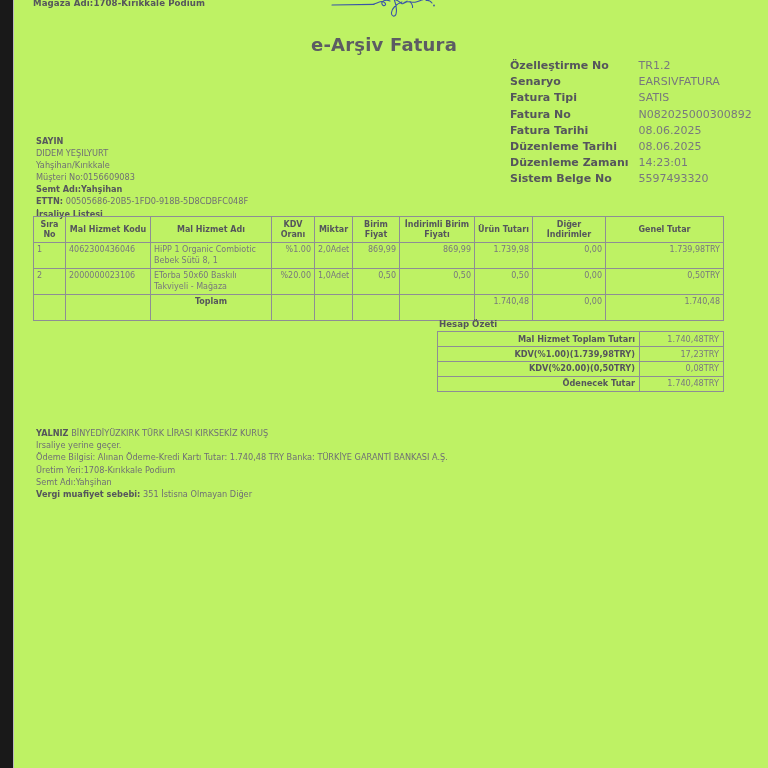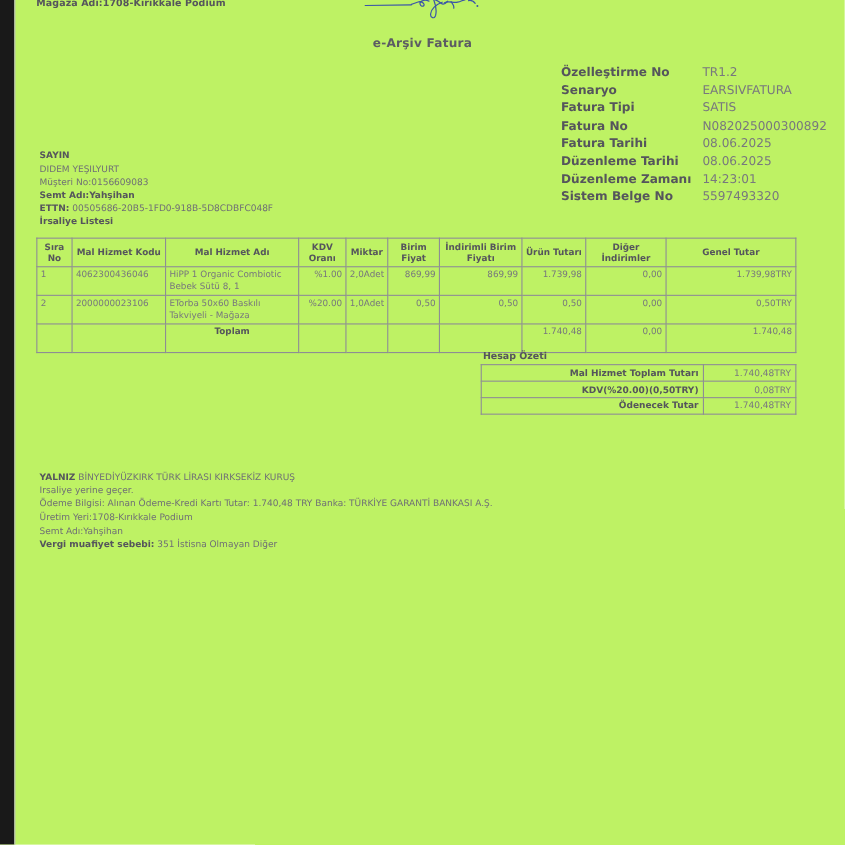--- a/index.html
+++ b/index.html
@@ -42,21 +42,21 @@
     font-weight: bold;
     font-size: 8.6px;
     color: #55555c;
     letter-spacing: .1px;
   }
   #signature { left: 330px; top: -9px; width: 130px; height: 30px; }
   #doc-title {
     left: 0; top: 33px; width: 768px;
     text-align: center;
     font-weight: bold;
-    font-size: 11px;
+    font-size: 18px;
     color: #5c5c63;
     letter-spacing: .2px;
   }
 
   
   #meta { left: 510px; top: 59px; }
   #meta table { border-collapse: collapse; font-size: 11px; }
   #meta td { padding: 0 0 2.1px 0; vertical-align: top; white-space: nowrap; }
   #meta td.k { font-weight: bold; color: #55555c; padding-right: 10px; }
   #meta td.v { color: #78787e; }
@@ -183,20 +183,21 @@
           <td class="k">Sistem Belge No</td>
           <td class="v">5597493320</td>
         </tr>
       </tbody>
     </table>
   </div>
 
   <div id="buyer" class="abs">
     <div class="strong">SAYIN</div>
     <div>DIDEM YEŞILYURT</div>
+    <div>Yahşihan/Kırıkkale</div>
     <div>Müşteri No:0156609083</div>
     <div class="strong">Semt Adı:Yahşihan</div>
     <div>
       <span class="b">ETTN:</span>
       <span>00505686-20B5-1FD0-918B-5D8CDBFC048F</span>
     </div>
     <div class="strong">İrsaliye Listesi</div>
   </div>
 
   <table id="items" class="abs">
@@ -271,20 +272,24 @@
     <colgroup>
         <col style="width:202px">
         <col style="width:84px">
       </colgroup>
     <tbody>
       <tr>
         <td class="k">Mal Hizmet Toplam Tutarı</td>
         <td class="v">1.740,48TRY</td>
       </tr>
       <tr>
+        <td class="k">KDV(%1.00)(1.739,98TRY)</td>
+        <td class="v">17,23TRY</td>
+      </tr>
+      <tr>
         <td class="k">KDV(%20.00)(0,50TRY)</td>
         <td class="v">0,08TRY</td>
       </tr>
       <tr>
         <td class="k">Ödenecek Tutar</td>
         <td class="v">1.740,48TRY</td>
       </tr>
     </tbody>
   </table>
 

